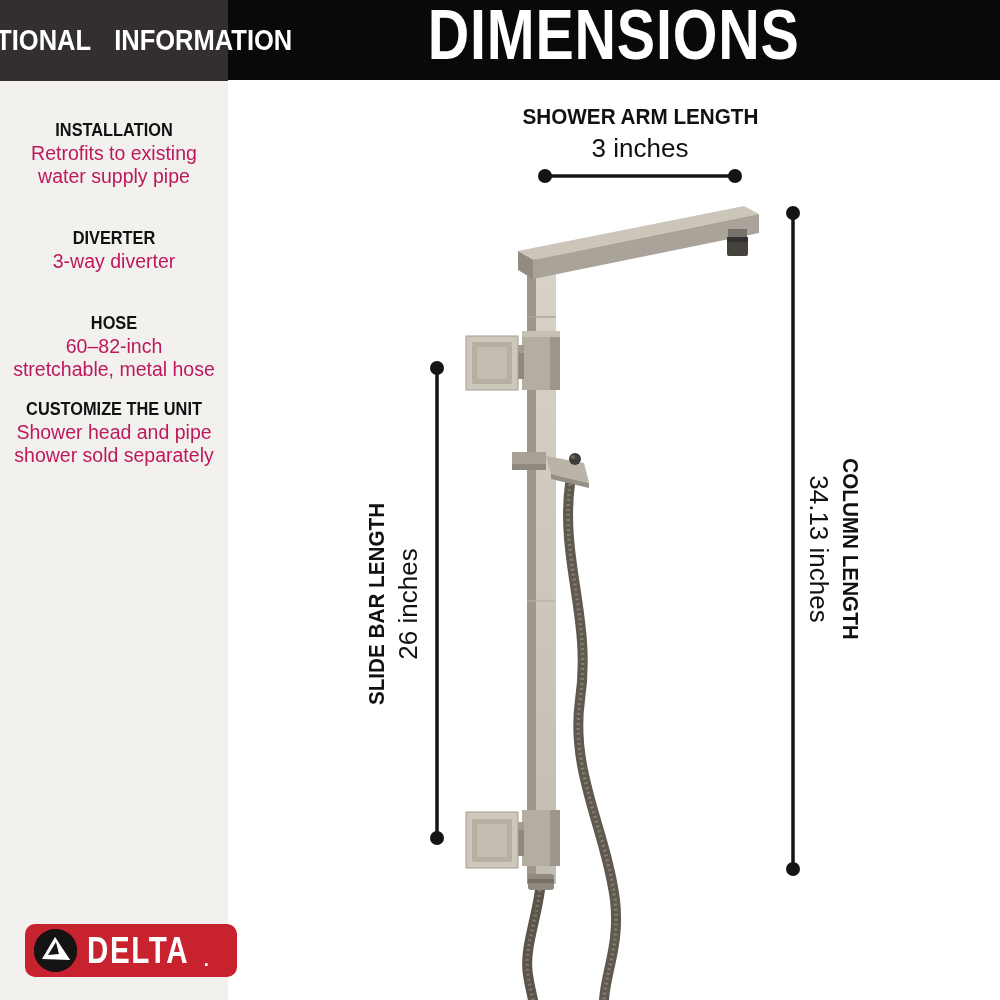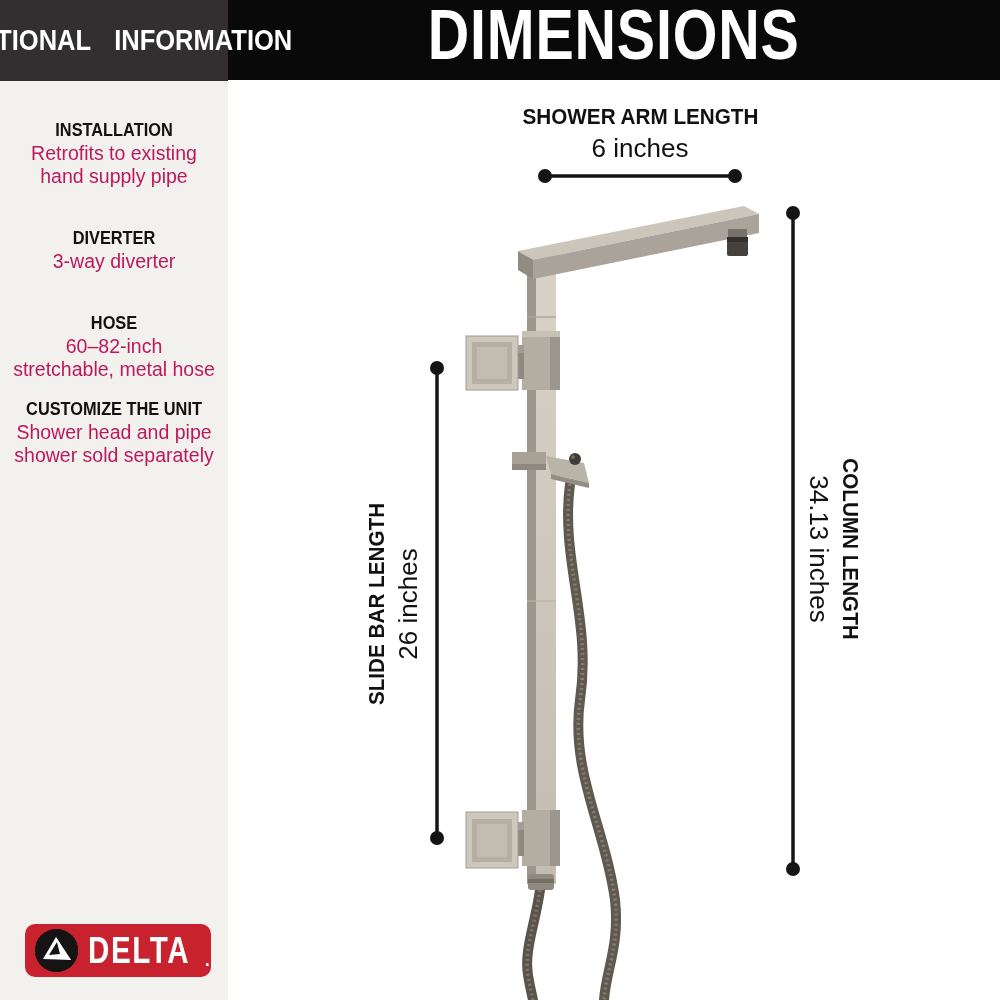--- a/index.html
+++ b/index.html
@@ -33,22 +33,22 @@
   }
   .side-sec { position:absolute; left:0; width:228px; text-align:center; }
   .side-sec h2 {
     font-size:19px; font-weight:bold; line-height:24px; color:#111;
     transform:scaleX(0.86); transform-origin:center; white-space:nowrap;
   }
   .side-sec p { font-size:19.5px; line-height:22.5px; color:#be185d; }
   .sec-0 { top:37px; } .sec-1 { top:145px; } .sec-2 { top:230px; } .sec-3 { top:316px; }
   
   .delta-logo {
-    position:absolute; left:25px; top:843px; width:186px; height:53px;
-    background:#c8222e; border-radius:10px; display:flex; align-items:center;justify-content:center;
+    position:absolute; left:25px; top:843px; width:212px; height:53px;
+    background:#c8222e; border-radius:10px; display:flex; align-items:center;
   }
   .logo-circle {
     width:43px; height:43px; border-radius:50%; background:#151313;
     margin-left:9px; flex:0 0 auto; display:flex; align-items:center; justify-content:center;
   }
   .logo-text {
     color:#fff; font-size:36px; font-weight:600; letter-spacing:2px;
     transform:scaleX(0.82); transform-origin:left center; margin-left:10px; white-space:nowrap;
   }
   .logo-mark { color:#fff; font-size:18px; font-weight:bold; align-self:flex-end; margin:0 0 6px -8px; }
@@ -76,21 +76,21 @@
   </header>
 
   <div class="infobox">
     <div class="info-line">ADDITIONAL</div>
     <div class="info-line">INFORMATION</div>
   </div>
 
   <aside class="sidebar">
     <section class="side-sec sec-0">
       <h2>INSTALLATION</h2>
-      <p><span>Retrofits to existing</span><br><span>hand supply pipe</span></p>
+      <p><span>Retrofits to existing</span><br><span>water supply pipe</span></p>
     </section>
     <section class="side-sec sec-1">
       <h2>DIVERTER</h2>
       <p><span>3-way diverter</span></p>
     </section>
     <section class="side-sec sec-2">
       <h2>HOSE</h2>
       <p><span>60–82-inch</span><br><span>stretchable, metal hose</span></p>
     </section>
     <section class="side-sec sec-3">
@@ -188,21 +188,21 @@
       <circle cx="437" cy="838" r="7" stroke="none"></circle>
 
       <line x1="793" y1="213" x2="793" y2="869" stroke-width="3.5"></line>
       <circle cx="793" cy="213" r="7" stroke="none"></circle>
       <circle cx="793" cy="869" r="7" stroke="none"></circle>
     </g>
   </svg>
 
   <div class="dim-label arm-label">
     <span class="name">SHOWER ARM LENGTH</span>
-    <div class="value">6 inches</div>
+    <div class="value">3 inches</div>
   </div>
 
   <div class="dim-label rot slidebar-label">
     <span class="name">SLIDE BAR LENGTH</span>
     <div class="value">26 inches</div>
   </div>
 
   <div class="dim-label rot column-label">
     <span class="name">COLUMN LENGTH</span>
     <div class="value">34.13 inches</div>

